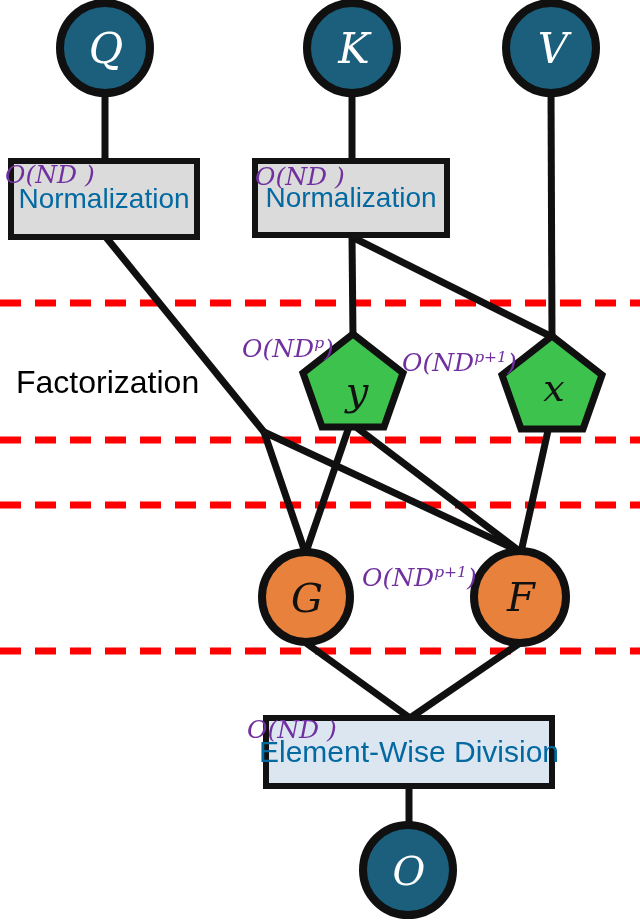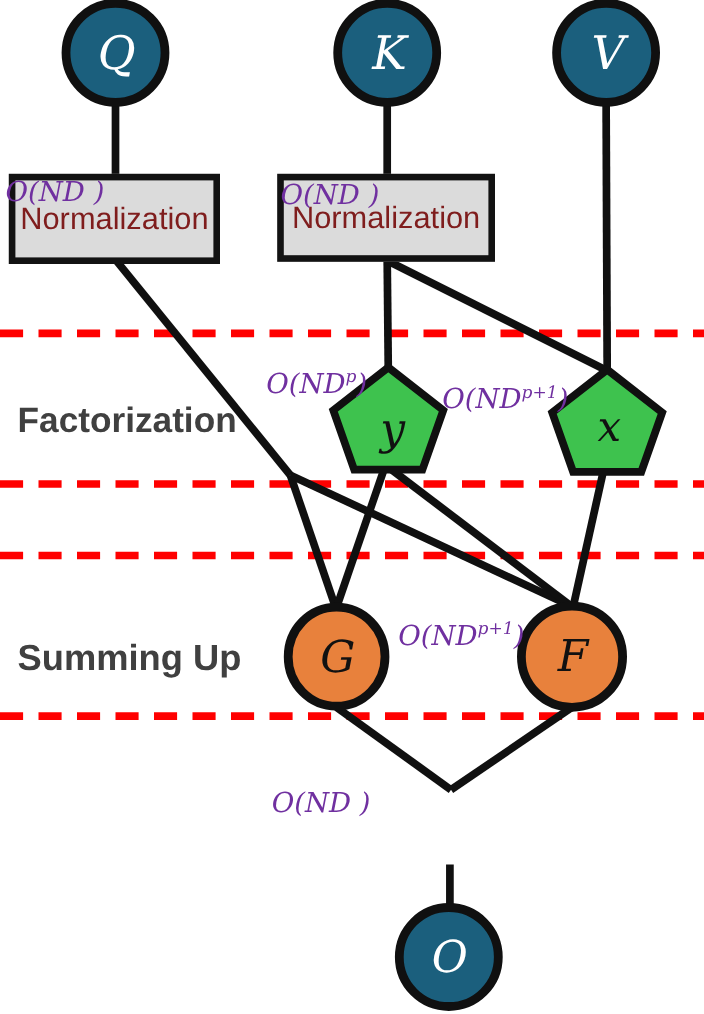--- a/index.html
+++ b/index.html
@@ -13,27 +13,27 @@
   .node-letter{
     position:absolute;transform:translate(-50%,-50%);
     font-family:"DejaVu Serif",serif;font-style:italic;font-weight:400;
     color:#ffffff;font-size:42px;line-height:1;white-space:nowrap;
   }
   .node-letter.dark{color:#111111;}
   
   .pbox{
     position:absolute;box-sizing:border-box;border:6px solid #121212;
     display:flex;align-items:center;justify-content:center;
-    color:#7f1d1d;white-space:nowrap;
+    color:#0369a1;white-space:nowrap;
   }
   .pbox.gray{background:#dbdbdb;font-size:28px;}
   .pbox.blue{background:#dce6f1;font-size:30px;}
   
   .section-label{
-    position:absolute;color:#404040;font-weight:700;font-size:32px;
+    position:absolute;color:#000000;font-weight:400;font-size:32px;
     line-height:1;white-space:nowrap;letter-spacing:0px;
   }
   
   .plabel{
     position:absolute;color:#7030a0;font-family:"DejaVu Serif",serif;
     font-style:italic;font-size:25px;line-height:1;white-space:nowrap;margin-top:32px;
   }
   .plabel sup{
     font-size:0.62em;vertical-align:super;line-height:0;
   }
@@ -79,32 +79,34 @@
 
     <circle cx="408" cy="870" r="45" fill="#1b5f7d" stroke="#101010" stroke-width="8"></circle>
   </svg>
 
   <div class="pbox gray overlay" style="left:8px;top:158px;width:192px;height:82px;">
     <span>Normalization</span>
   </div>
   <div class="pbox gray overlay" style="left:252px;top:158px;width:198px;height:80px;">
     <span>Normalization</span>
   </div>
+  <div class="pbox blue overlay" style="left:263px;top:715px;width:292px;height:74px;">
+    <span>Element-Wise Division</span>
+  </div>
 
   <div class="node-letter" style="left:106px;top:49px;">Q</div>
   <div class="node-letter" style="left:354px;top:49px;">K</div>
   <div class="node-letter" style="left:553px;top:49px;">V</div>
   <div class="node-letter dark" style="left:357px;top:391px;font-size:40px;">y</div>
   <div class="node-letter dark" style="left:554px;top:388px;font-size:38px;">x</div>
   <div class="node-letter dark" style="left:307px;top:598px;font-size:40px;">G</div>
   <div class="node-letter dark" style="left:521px;top:597px;font-size:40px;">F</div>
   <div class="node-letter" style="left:409px;top:871px;font-size:40px;">O</div>
 
   <div class="section-label" style="left:16px;top:366px;">Factorization</div>
-  <div class="section-label" style="left:16px;top:581px;font-size:33px;">Summing Up</div>
 
   <div class="plabel" style="left:5px;top:130px;"><span>O(ND</span><sup></sup><span> )</span></div>
 
   <div class="plabel" style="left:255px;top:132px;"><span>O(ND</span><sup></sup><span> )</span></div>
 
   <div class="plabel" style="left:242px;top:304px;"><span>O(ND</span><sup>p</sup><span>)</span></div>
 
   <div class="plabel" style="left:402px;top:318px;"><span>O(ND</span><sup>p+1</sup><span>)</span></div>
 
 

